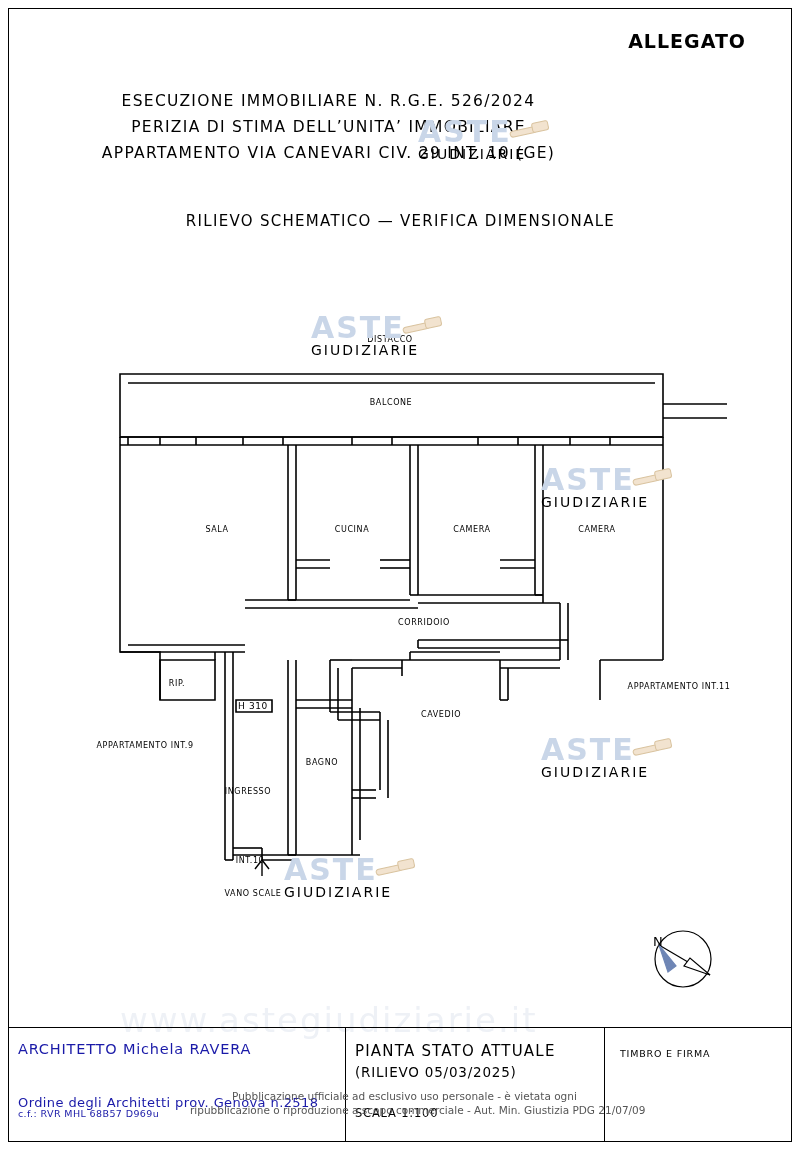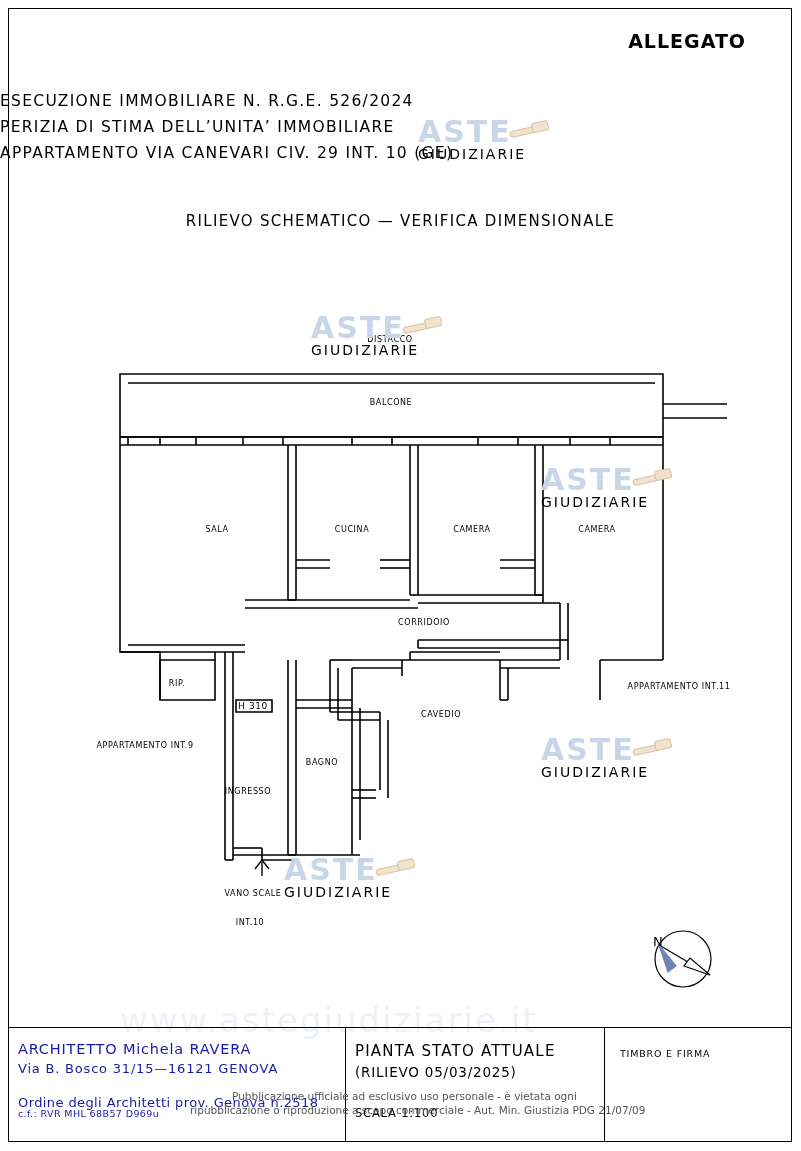--- a/index.html
+++ b/index.html
@@ -36,20 +36,21 @@
     top: 30px;
     font-size: 19px;
     font-weight: bold;
     letter-spacing: 1px;
   }
   .title-block {
     position: absolute;
     left: 0;
     top: 88px;
     width: 657px;
+    text-align: center;
   }
   .title-line {
     font-size: 15.5px;
     letter-spacing: 1.3px;
     color: #000;
     line-height: 26px;
     white-space: nowrap;
   }
   .subtitle {
     position: absolute;
@@ -371,21 +372,21 @@
   <div class="lbl" style="left:217px; top:529px;">SALA</div>
   <div class="lbl" style="left:352px; top:529px;">CUCINA</div>
   <div class="lbl" style="left:472px; top:529px;">CAMERA</div>
   <div class="lbl" style="left:597px; top:529px;">CAMERA</div>
   <div class="lbl" style="left:424px; top:622px;">CORRIDOIO</div>
   <div class="lbl" style="left:177px; top:683px;">RIP.</div>
   <div class="lbl" style="left:441px; top:714px;">CAVEDIO</div>
   <div class="lbl" style="left:248px; top:762px;margin-top:29px;">INGRESSO</div>
   <div class="lbl" style="left:322px; top:762px;">BAGNO</div>
   <div class="lbl" style="left:253px; top:893px;">VANO  SCALE</div>
-  <div class="lbl" style="left:250px; top:922px; font-size:8px;">INT.10</div>
+  <div class="lbl" style="left:250px; top:860px; font-size:8px;">INT.10</div>
   <div class="lbl" style="left:253px; top:706px; font-size:9px;">H  310</div>
 
   <div class="lbl" style="left:145px; top:745px;">APPARTAMENTO  INT.9</div>
   <div class="lbl" style="left:679px; top:686px;">APPARTAMENTO  INT.11</div>
 
   <div class="txt compass-label">N</div>
 
   <div class="wm" style="left:311px; top:314px;">
     <div style="position:relative;">
       <div class="aste">ASTE</div>
@@ -438,21 +439,20 @@
     <div class="giud">GIUDIZIARIE</div>
   </div>
 
   <div class="wm-big">www.astegiudiziarie.it</div>
 
   <div class="titlebar"></div>
   <div class="tb-v1"></div>
   <div class="tb-v2"></div>
 
   <div class="txt arch-name">ARCHITETTO  Michela  RAVERA</div>
-  <div class="txt arch-addr">Via  B.  Bosco  31/15—16121  GENOVA</div>
   <div class="txt arch-l3">Ordine  degli  Architetti  prov.  Genova  n.2518</div>
   <div class="txt arch-l4">c.f.:  RVR  MHL  68B57  D969u</div>
 
   <div class="txt pianta">PIANTA  STATO  ATTUALE</div>
   <div class="txt rilievo">(RILIEVO  05/03/2025)</div>
   <div class="txt scala">SCALA  1:100</div>
 
   <div class="txt timbro">TIMBRO  E  FIRMA</div>
 
   <div class="txt pub1">Pubblicazione ufficiale ad esclusivo uso personale - è vietata ogni</div>

